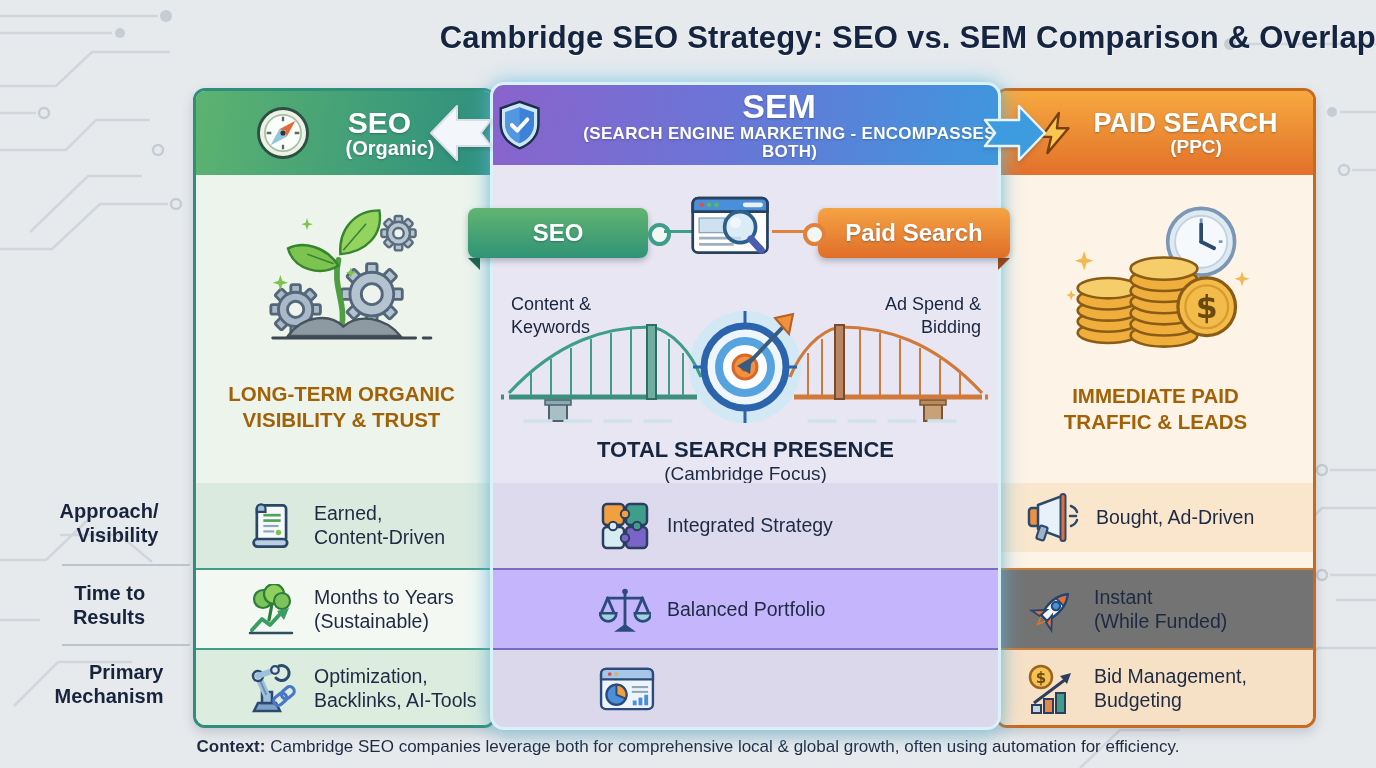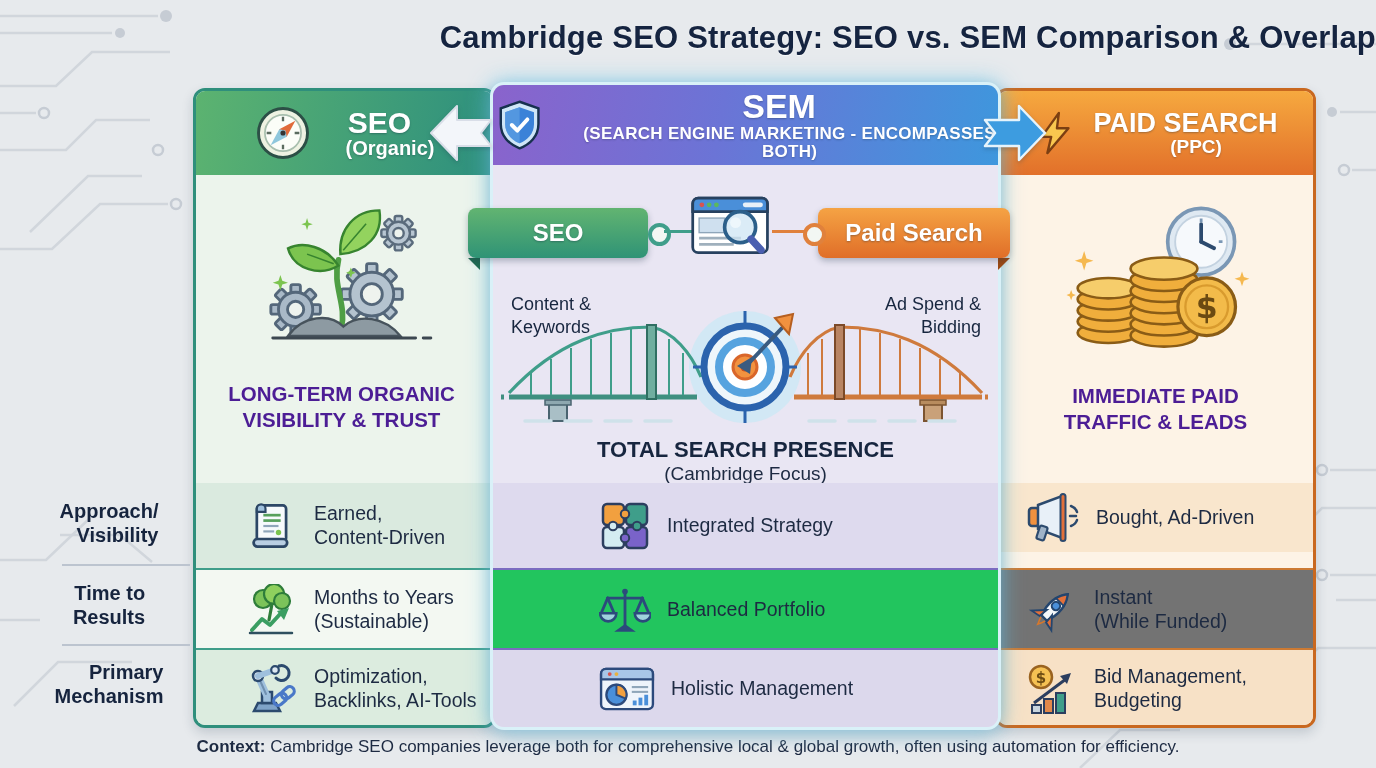--- a/index.html
+++ b/index.html
@@ -26,21 +26,21 @@
   .phead .t1{font-weight:800;text-shadow:0 1px 2px rgba(20,40,60,.35);}
   .phead .t2{font-weight:700;text-shadow:0 1px 2px rgba(20,40,60,.3);margin-left:21px;}
   .head-seo{height:84px;background:linear-gradient(100deg,#5cb370 0%,#2d8f7e 100%);}
   .head-seo .t1{font-size:30px;} .head-seo .t2{font-size:20px;}
   .head-sem{height:80px;background:linear-gradient(100deg,#8a63cc 0%,#6b74d6 45%,#3e97dd 100%);}
   .head-sem .t1{font-size:34px;} .head-sem .t2{font-size:17px;letter-spacing:.3px;}
   .head-paid{height:84px;background:linear-gradient(180deg,#f6a93f 0%,#e2702a 100%);}
   .head-paid .t1{font-size:27px;} .head-paid .t2{font-size:19px;}
 
   
-  .tagline{font-weight:800;color:#4c1d95;text-align:center;font-size:20.5px;line-height:1.25;white-space:pre-line;}
+  .tagline{font-weight:800;color:#a16207;text-align:center;font-size:20.5px;line-height:1.25;white-space:pre-line;}
 
   
   .rrow{position:absolute;left:0;right:0;display:flex;align-items:center;gap:16px;}
   .rrow .ctext{font-size:19.5px;font-weight:500;color:#1d2a42;line-height:1.22;white-space:pre-line;}
   .rows-seo .rrow{padding-left:50px;}
   .rows-sem .rrow{padding-left:106px;}
   .rows-paid .rrow{padding-left:28px;}
   .sep-teal{border-top:2px solid #3f9e8a;}
   .sep-purp{border-top:2px solid #7b6cc0;}
   .sep-oran{border-top:2px solid #cc7a33;}
@@ -391,21 +391,21 @@
           <rect x="27" y="4" width="21" height="21" rx="4" fill="#3f9e8a" stroke="#2c3e5f" stroke-width="2.5"></rect>
           <rect x="4" y="27" width="21" height="21" rx="4" fill="#d4ecf2" stroke="#2c3e5f" stroke-width="2.5"></rect>
           <rect x="27" y="27" width="21" height="21" rx="4" fill="#7a63c9" stroke="#2c3e5f" stroke-width="2.5"></rect>
           <circle cx="26" cy="14" r="4.2" fill="#f2a03f" stroke="#2c3e5f" stroke-width="2"></circle>
           <circle cx="38" cy="26" r="4.2" fill="#3f9e8a" stroke="#2c3e5f" stroke-width="2"></circle>
           <circle cx="26" cy="38" r="4.2" fill="#7a63c9" stroke="#2c3e5f" stroke-width="2"></circle>
           <circle cx="14" cy="26" r="4.2" fill="#d4ecf2" stroke="#2c3e5f" stroke-width="2"></circle>
         </svg>
         <div class="ctext">Integrated Strategy</div>
       </div>
-      <div class="rrow sep-purp" style="top:483px;height:80px;background:#22c55e;">
+      <div class="rrow sep-purp" style="top:483px;height:80px;background:#c4b5fd;">
         <svg width="52" height="52" viewBox="0 0 48 48">
           <g stroke="#2c4a7c" stroke-width="2.6" fill="none" stroke-linecap="round">
             <line x1="24" y1="8" x2="24" y2="38"></line>
             <line x1="8" y1="13" x2="40" y2="13"></line>
             <line x1="8" y1="13" x2="2" y2="27"></line>
               <line x1="8" y1="13" x2="14" y2="27"></line>
             <line x1="40" y1="13" x2="34" y2="27"></line>
               <line x1="40" y1="13" x2="46" y2="27"></line>
           </g>
           <circle cx="24" cy="7" r="2.6" fill="#2c4a7c"></circle>
@@ -422,21 +422,20 @@
           <circle cx="11" cy="9.5" r="2" fill="#d9534f"></circle>
             <circle cx="18" cy="9.5" r="2" fill="#e8b23e"></circle>
           <circle cx="18" cy="31" r="10.5" fill="#4a8fd9" stroke="#2c4a7c" stroke-width="2.4"></circle>
           <path d="M18 31 L18 20.5 A10.5 10.5 0 0 1 27.6 35 Z" fill="#f2a03f" stroke="#2c4a7c" stroke-width="2"></path>
           <line x1="34" y1="23" x2="51" y2="23" stroke="#8fa6ba" stroke-width="2.2"></line>
           <line x1="34" y1="28" x2="51" y2="28" stroke="#8fa6ba" stroke-width="2.2"></line>
           <rect x="35" y="37" width="4" height="5" fill="#4a8fd9"></rect>
           <rect x="41" y="34" width="4" height="8" fill="#4a8fd9"></rect>
           <rect x="47" y="31" width="4" height="11" fill="#4a8fd9"></rect>
         </svg>
-        <div class="ctext">Holistic Management</div>
       </div>
     </div>
   </div>
 
   <div class="fold fold-seo"></div>
   <div class="fold fold-paid"></div>
   <div class="badge badge-seo">SEO</div>
   <div class="badge badge-paid">Paid Search</div>
   <div class="conn-ring" style="left:648px;border:4px solid #3f9e8a;"></div>
   <div class="conn-line" style="left:664px;width:28px;background:#3f9e8a;"></div>

